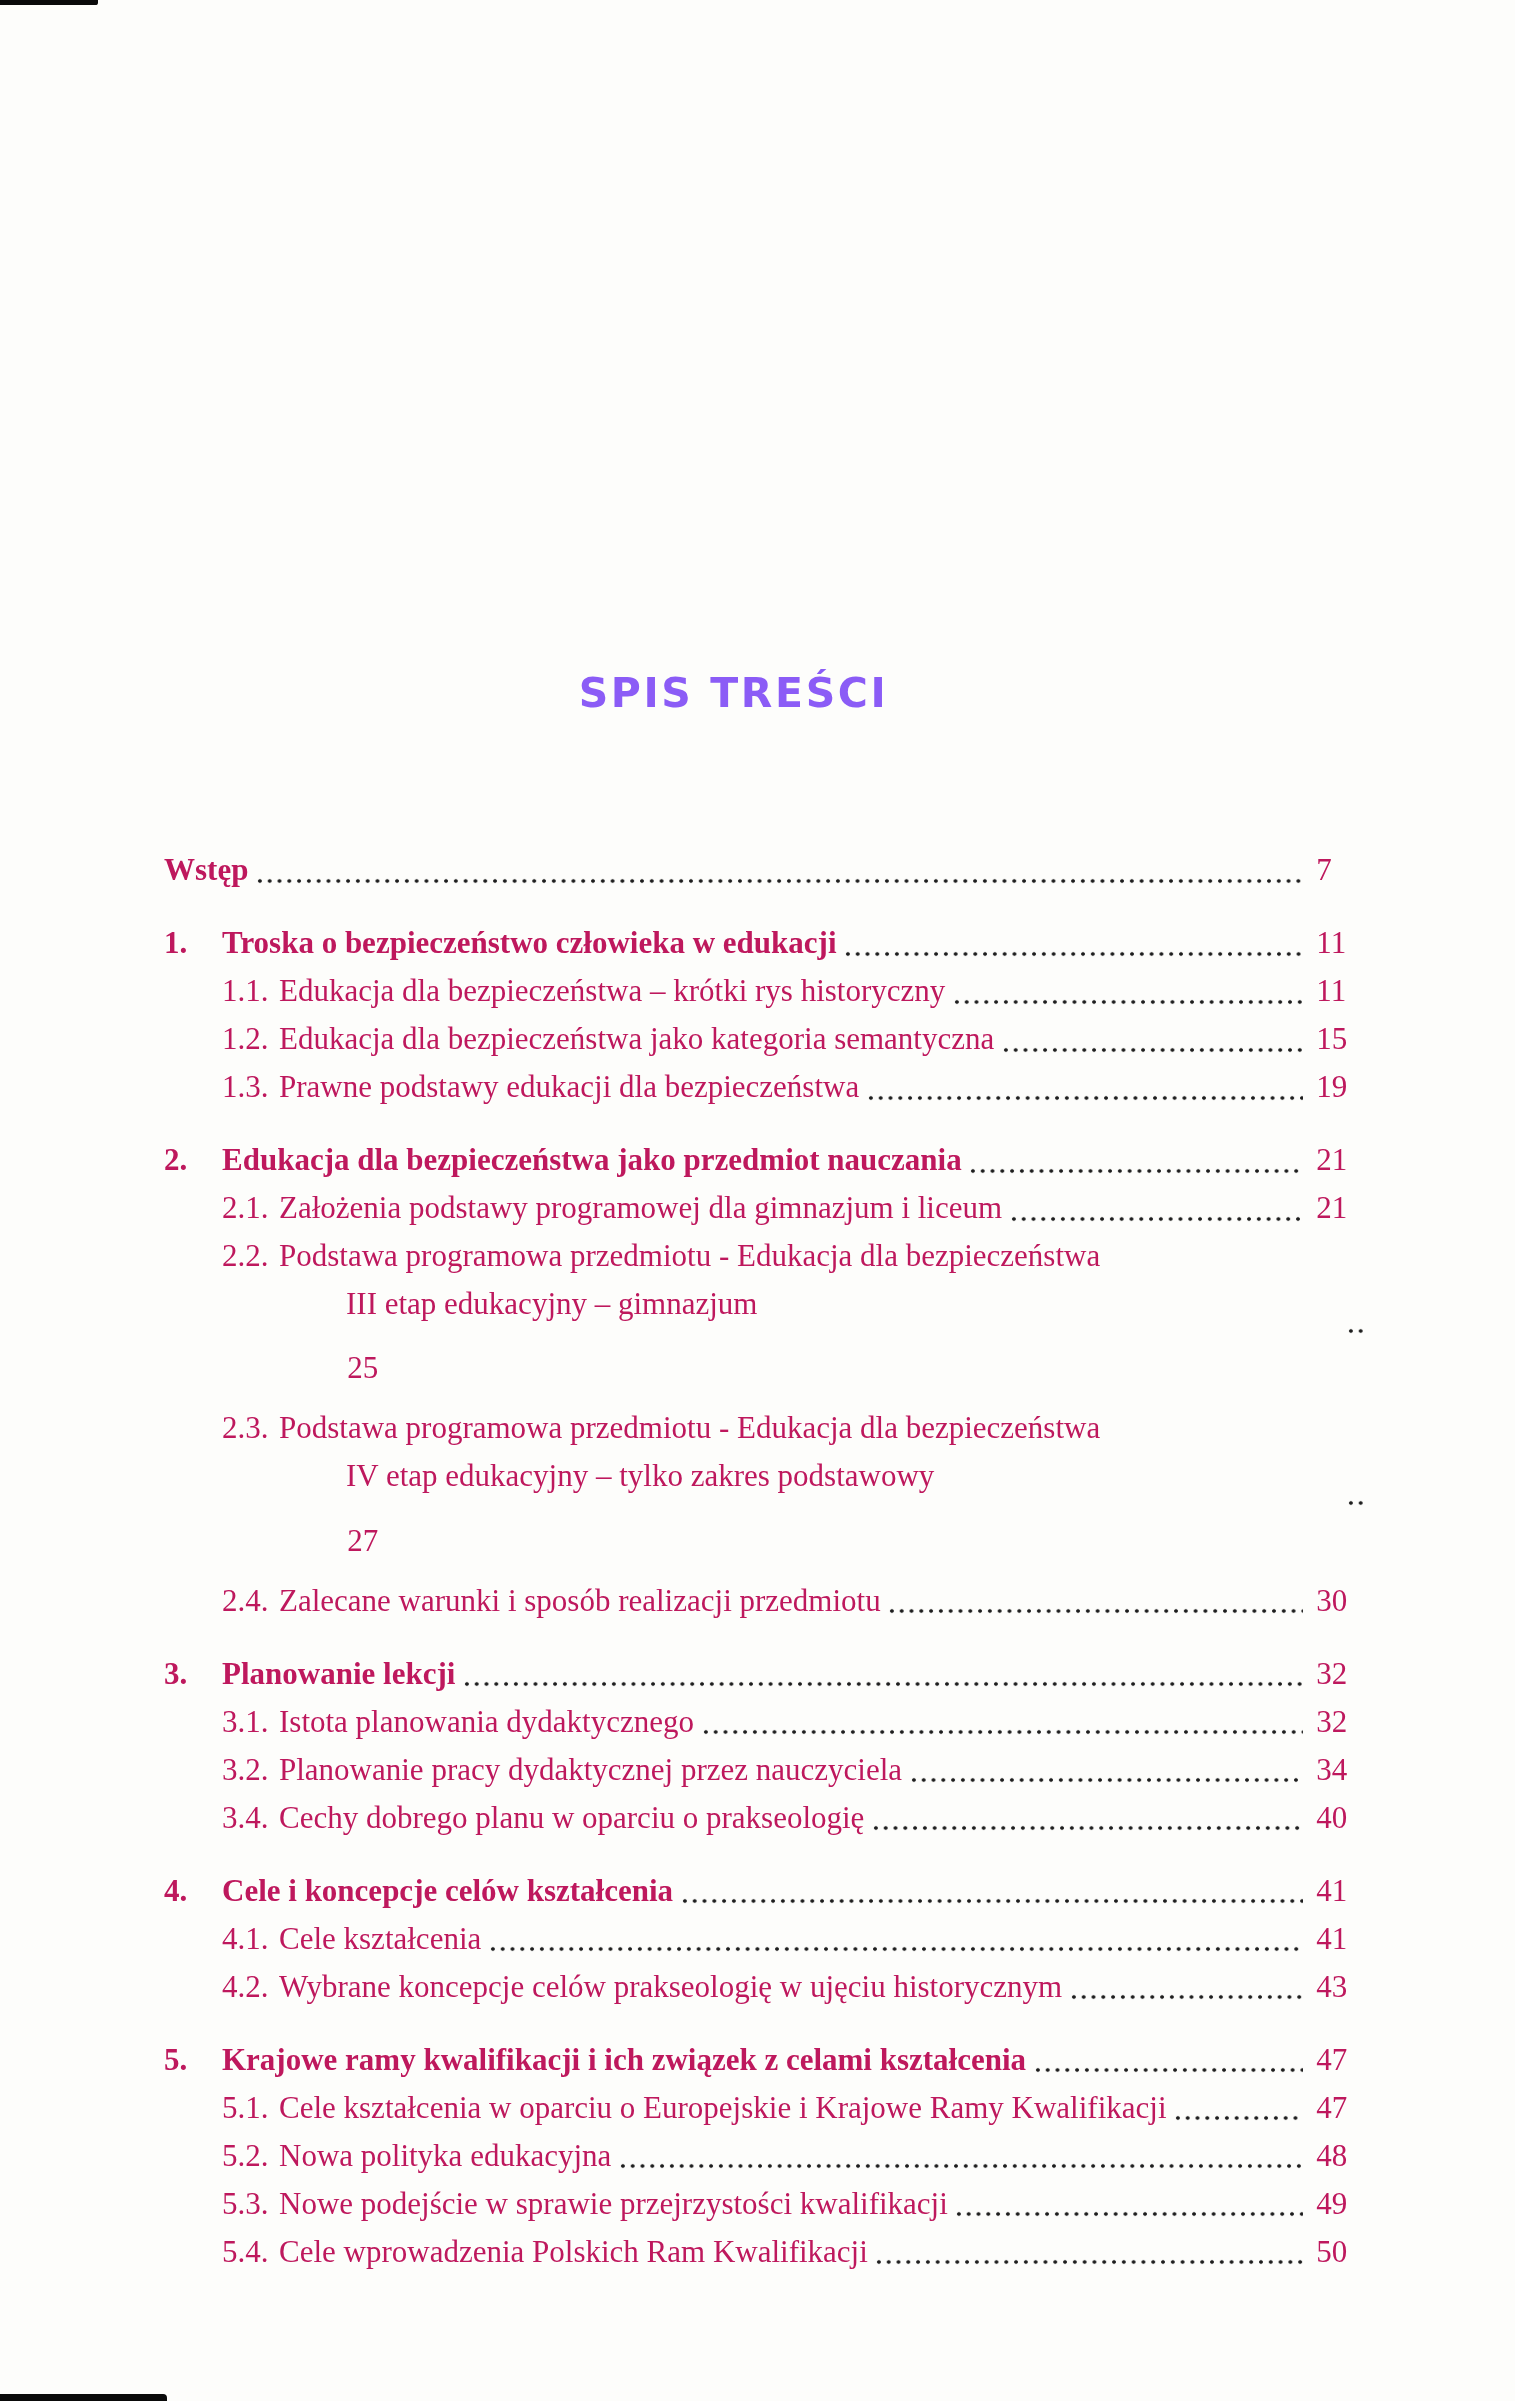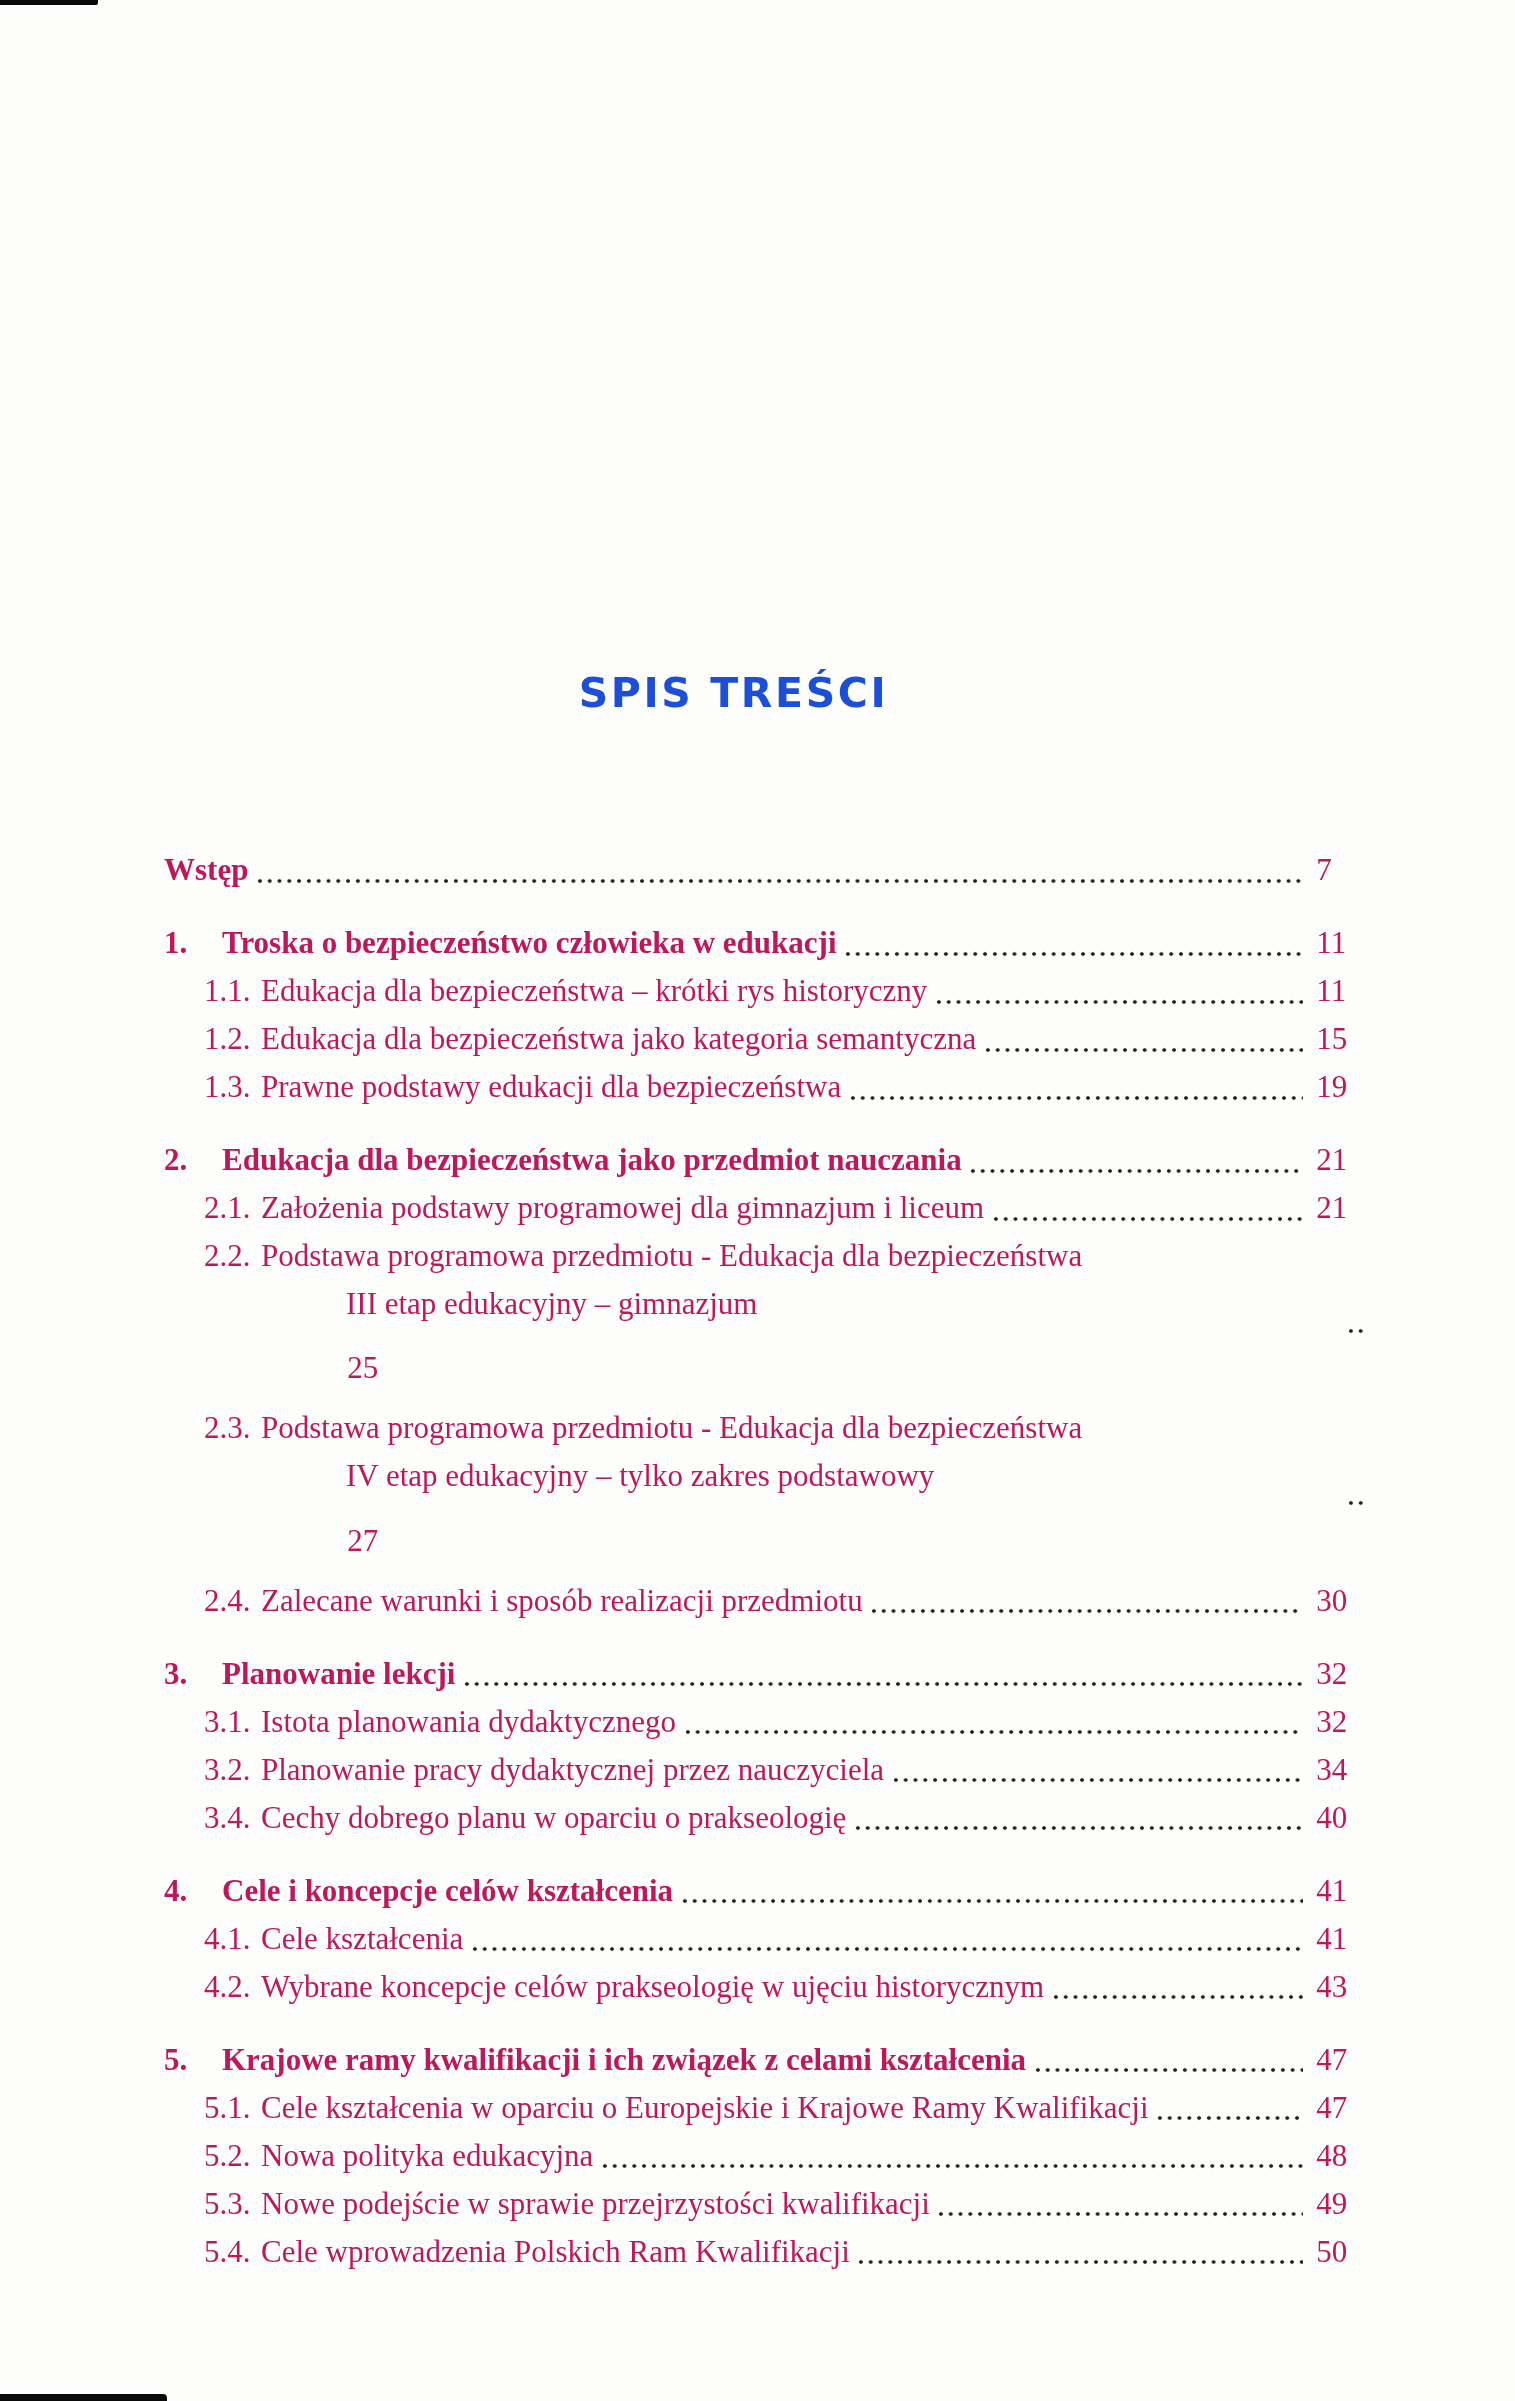--- a/index.html
+++ b/index.html
@@ -23,21 +23,21 @@
   .doc-title {
     position: absolute;
     top: 669px;
     left: 0;
     width: 1467px;
     text-align: center;
     font-family: "DejaVu Sans", sans-serif;
     font-weight: 700;
     font-size: 41px;
     letter-spacing: 2.6px;
-    color: #1d4ed8;
+    color: #8b5cf6;
   }
 
   .toc {
     position: absolute;
     top: 846px;
     left: 164px;
     width: 1211px;
     font-size: 31px;
     line-height: 48px;
     color: #be185d;
@@ -46,21 +46,21 @@
   .row { display: flex; align-items: baseline; }
   .row .text, .row .num { white-space: nowrap; }
 
   .chapter-gap { margin-top: 25px; }
 
   
   .row.chapter .num { flex: 0 0 58px; font-weight: 700; }
   .row.chapter .text { font-weight: 700; }
 
   
-  .row.sub { margin-left: 40px; }
+  .row.sub { margin-left: 58px; }
   .row.sub .num { margin-right: 10.5px; }
 
   
   .row.cont { margin-left: 182px; flex-direction: column; }
 
   
   .dots {
     flex: 1 1 auto;
     min-width: 17px;
     height: 5.9px;

